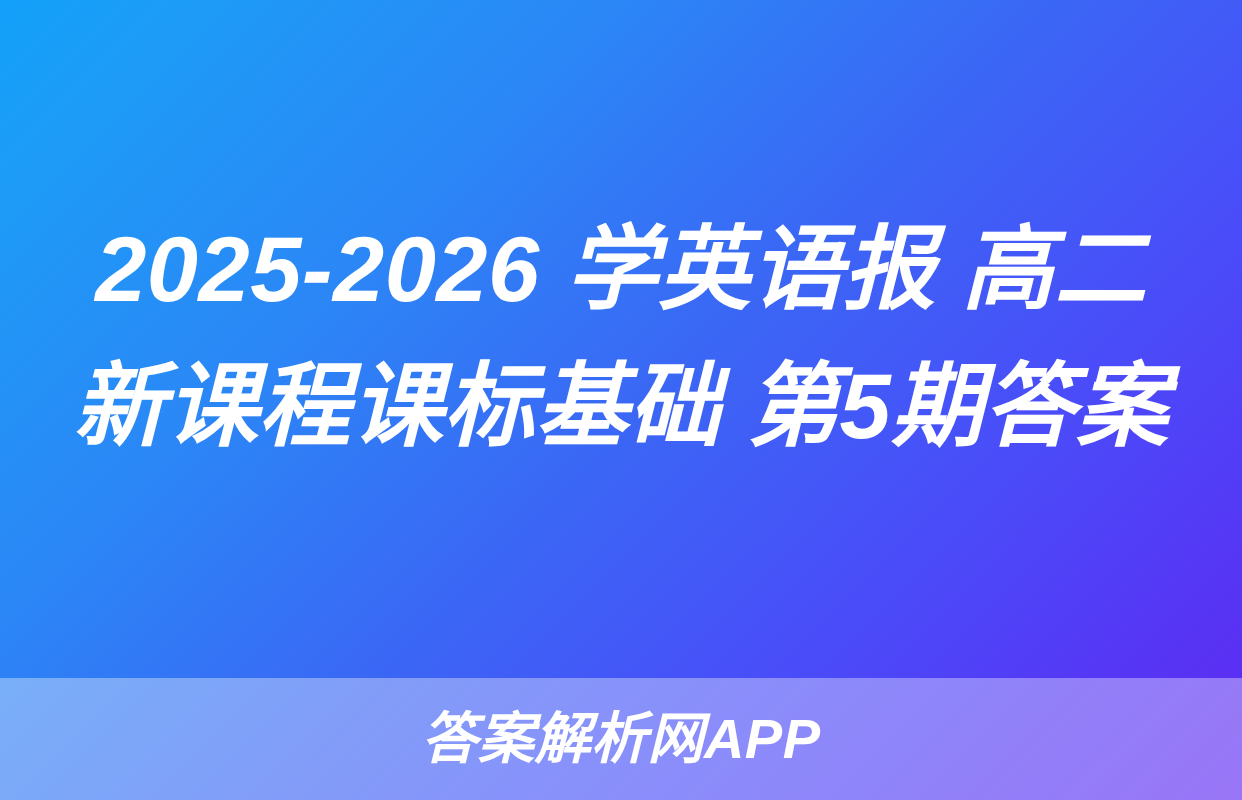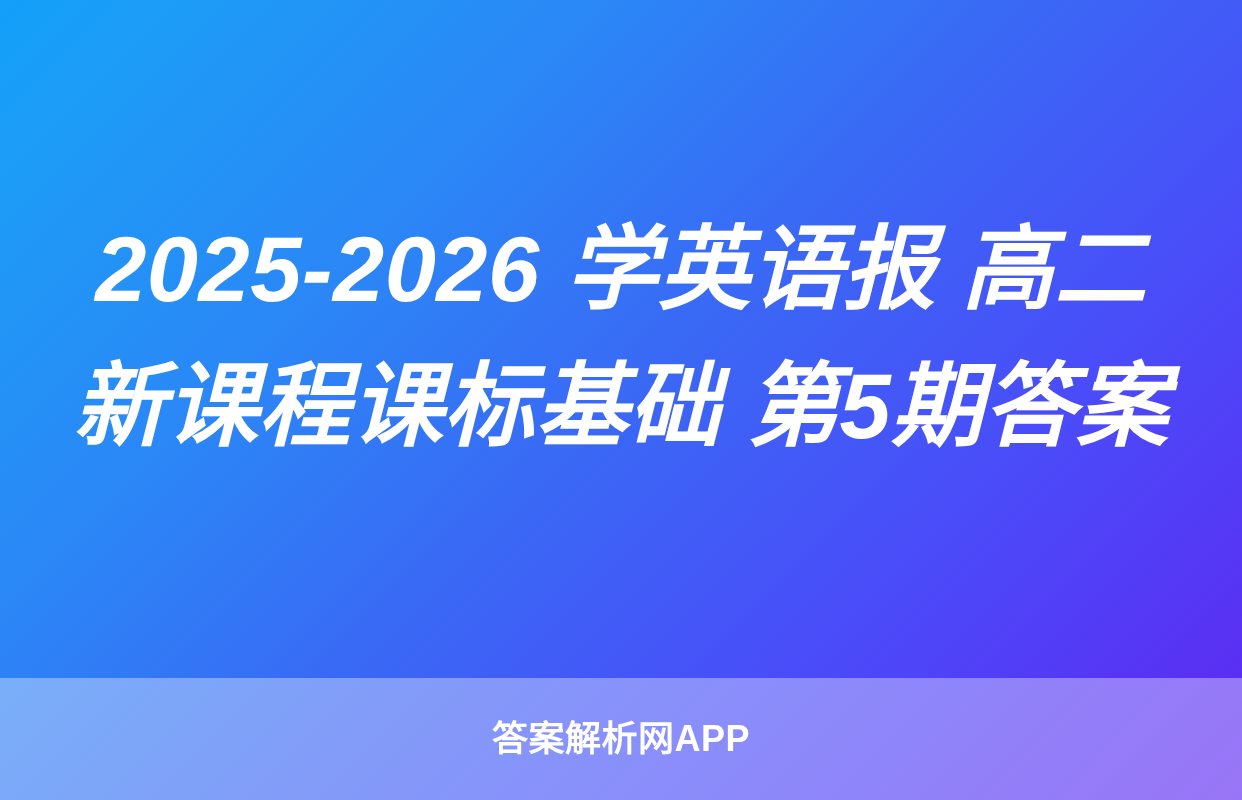--- a/index.html
+++ b/index.html
@@ -70,23 +70,24 @@
     height: 122px;
     background: rgba(255, 255, 255, 0.36);
     display: flex;
     align-items: center;
     justify-content: center;
   }
 
   .brand-text {
     color: #FFFFFF;
     font-family: "Liberation Sans", "DejaVu Sans", sans-serif;
-    font-size: 36px;
+    font-size: 56px;
     line-height: 1;
     font-weight: 700;
+    font-style: italic;
     letter-spacing: 0.5px;
     white-space: nowrap;
   }
 </style>
 </head>
 <body>
 
 <div class="poster">
 
   <div class="headline-area">

